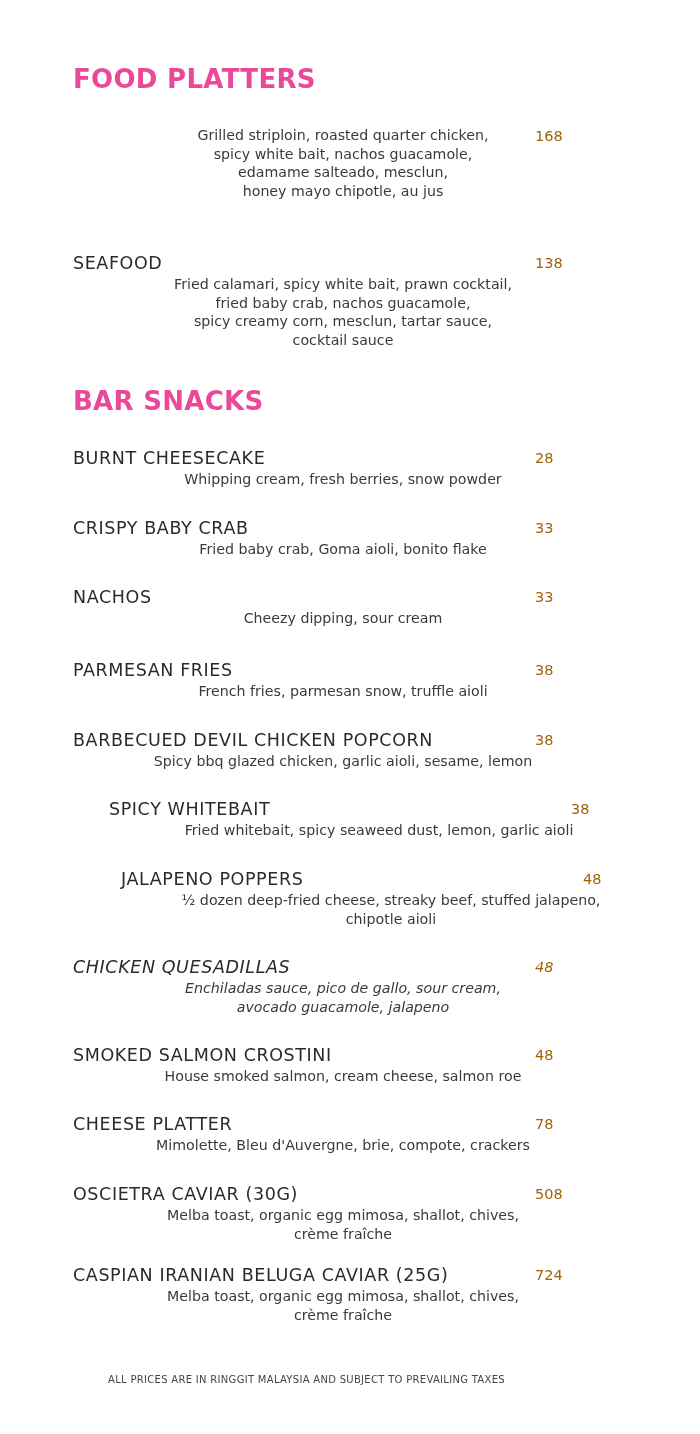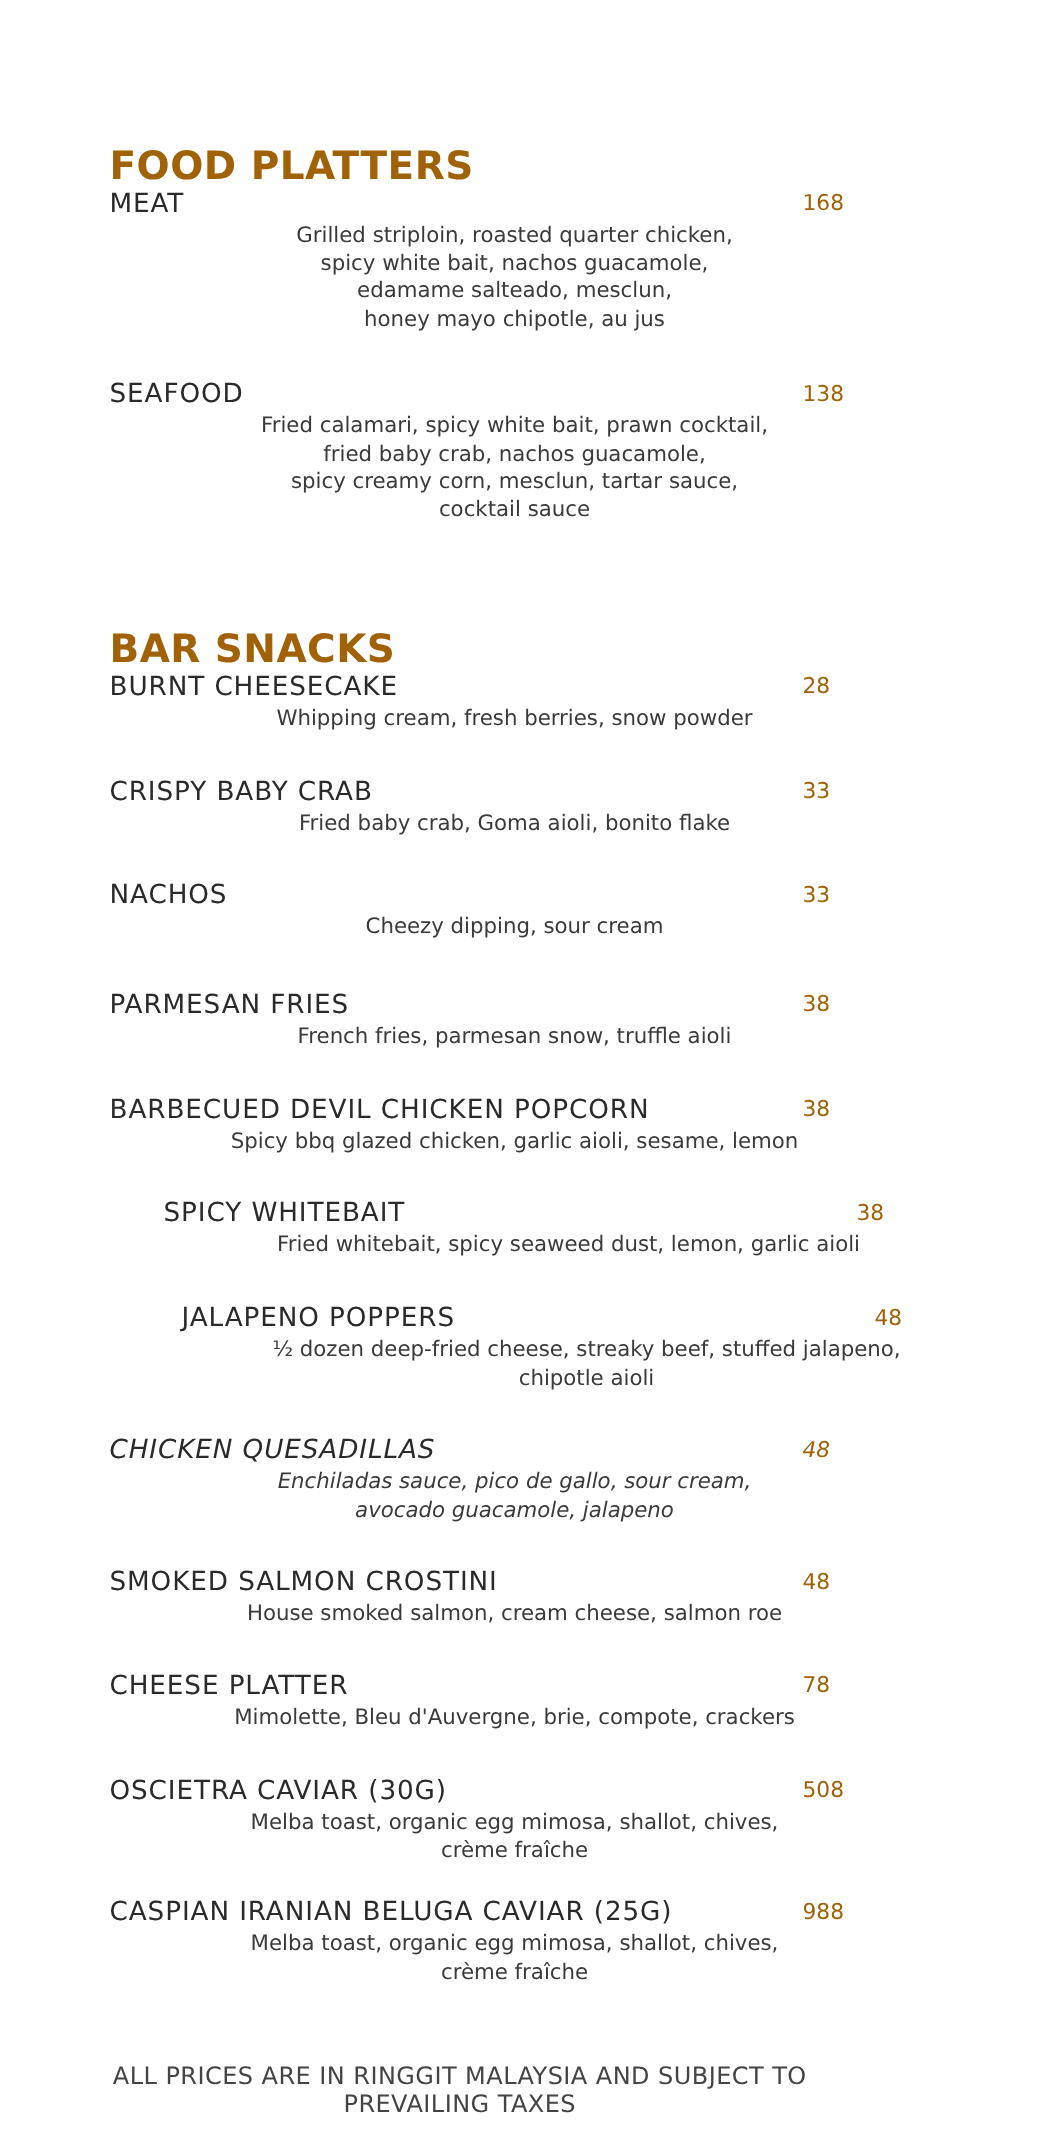--- a/index.html
+++ b/index.html
@@ -13,23 +13,22 @@
       font-family: "Liberation Sans", "DejaVu Sans", sans-serif;
       color: #2b2b2b;
       position: relative;
     }
     .section-title {
       position: absolute;
       left: 73px;
       font-family: "DejaVu Sans", sans-serif;
       font-weight: bold;
       font-size: 26px;
-      color: #a16207;
+      color: #ec4899;
       letter-spacing: 0.3px;
-      margin-top: 32px;
     }
     .item {
       position: absolute;
       left: 73px;
       width: 540px;
     }
     .item-name {
       font-family: "DejaVu Sans", sans-serif;
       font-size: 17.5px;
       color: #2a2a2a;
@@ -55,33 +54,32 @@
       color: #a16207;
       width: 60px;
     }
     .footer {
       position: absolute;
       left: 0;
       width: 588px;
       top: 1374px;
       text-align: center;
       font-family: "DejaVu Sans", sans-serif;
-      font-size: 16px;
+      font-size: 10px;
       color: #444;
       letter-spacing: 0.3px;
       padding-left: 25px;
     }
   </style>
 </head>
 <body>
 
 <h1 class="section-title" style="top:64px;">FOOD PLATTERS</h1>
 
 <div class="item" style="top:125px;">
-  <div class="item-name">MEAT</div>
   <div class="item-desc">Grilled striploin, roasted quarter chicken,
 spicy white bait, nachos guacamole,
 edamame salteado, mesclun,
 honey mayo chipotle, au jus</div>
   <div class="item-price">168</div>
 </div>
 
 <div class="item" style="top:252px;">
   <div class="item-name">SEAFOOD</div>
   <div class="item-desc">Fried calamari, spicy white bait, prawn cocktail,
@@ -159,16 +157,16 @@
   <div class="item-name">OSCIETRA CAVIAR (30G)</div>
   <div class="item-desc">Melba toast, organic egg mimosa, shallot, chives,
 crème fraîche</div>
   <div class="item-price">508</div>
 </div>
 
 <div class="item" style="top:1264px;">
   <div class="item-name">CASPIAN IRANIAN BELUGA CAVIAR (25G)</div>
   <div class="item-desc">Melba toast, organic egg mimosa, shallot, chives,
 crème fraîche</div>
-  <div class="item-price">988</div>
+  <div class="item-price">724</div>
 </div>
 
 <div class="footer">ALL PRICES ARE IN RINGGIT MALAYSIA AND SUBJECT TO PREVAILING TAXES</div>
 
 </body></html>

